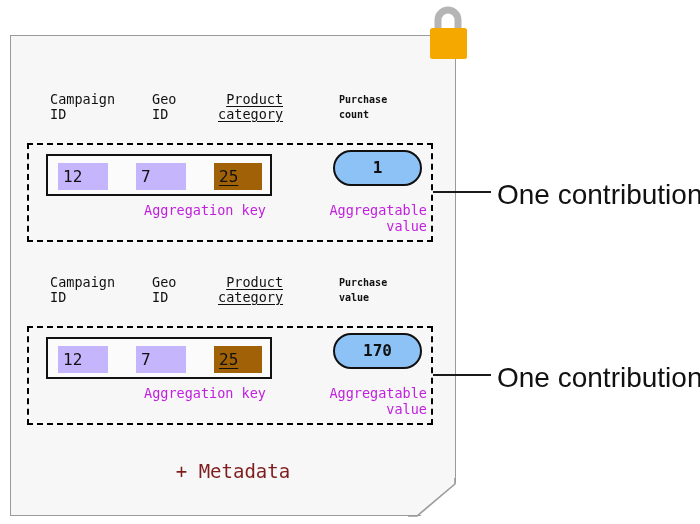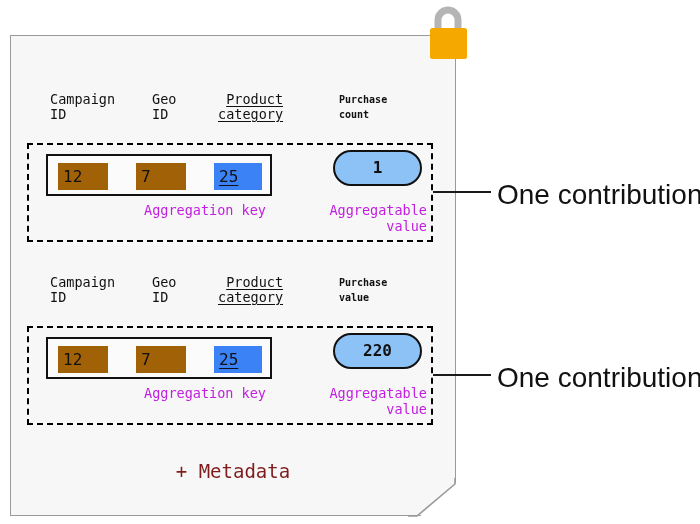--- a/index.html
+++ b/index.html
@@ -82,22 +82,22 @@
     position:absolute;
     top:7px;
     height:27px;
     line-height:27px;
     font-size:16px;
     color:#111;
     text-align:left;
     box-sizing:border-box;
     padding-left:5px;
   }
-  .chip-green{ background:#a16207; }
-  .chip-yellow{ background:#3b82f6; }
+  .chip-green{ background:#c4b5fd; }
+  .chip-yellow{ background:#a16207; }
   .chip-1{ left:10px;  width:50px; }
   .chip-2{ left:88px;  width:50px; }
   .chip-3{ left:166px; width:48px; }
   .chip-underline{ text-decoration:underline; text-underline-offset:3px; }
 
   
   .pill{
     position:absolute;
     left:333px; top:58px;
     width:89px; height:36px;
@@ -210,21 +210,21 @@
     </div>
 
     <div class="dashed"></div>
 
     <div class="keybox">
       <div class="chip chip-green chip-1">12</div>
       <div class="chip chip-green chip-2">7</div>
       <div class="chip chip-yellow chip-3 chip-underline">25</div>
     </div>
 
-    <div class="pill">220</div>
+    <div class="pill">170</div>
 
     <div class="cap cap-key">Aggregation key</div>
     <div class="cap cap-value">Aggregatable
 value</div>
 
     <div class="leader"></div>
     <div class="callout">One contribution</div>
   </div>
 
   <div class="metadata">+ Metadata</div>

